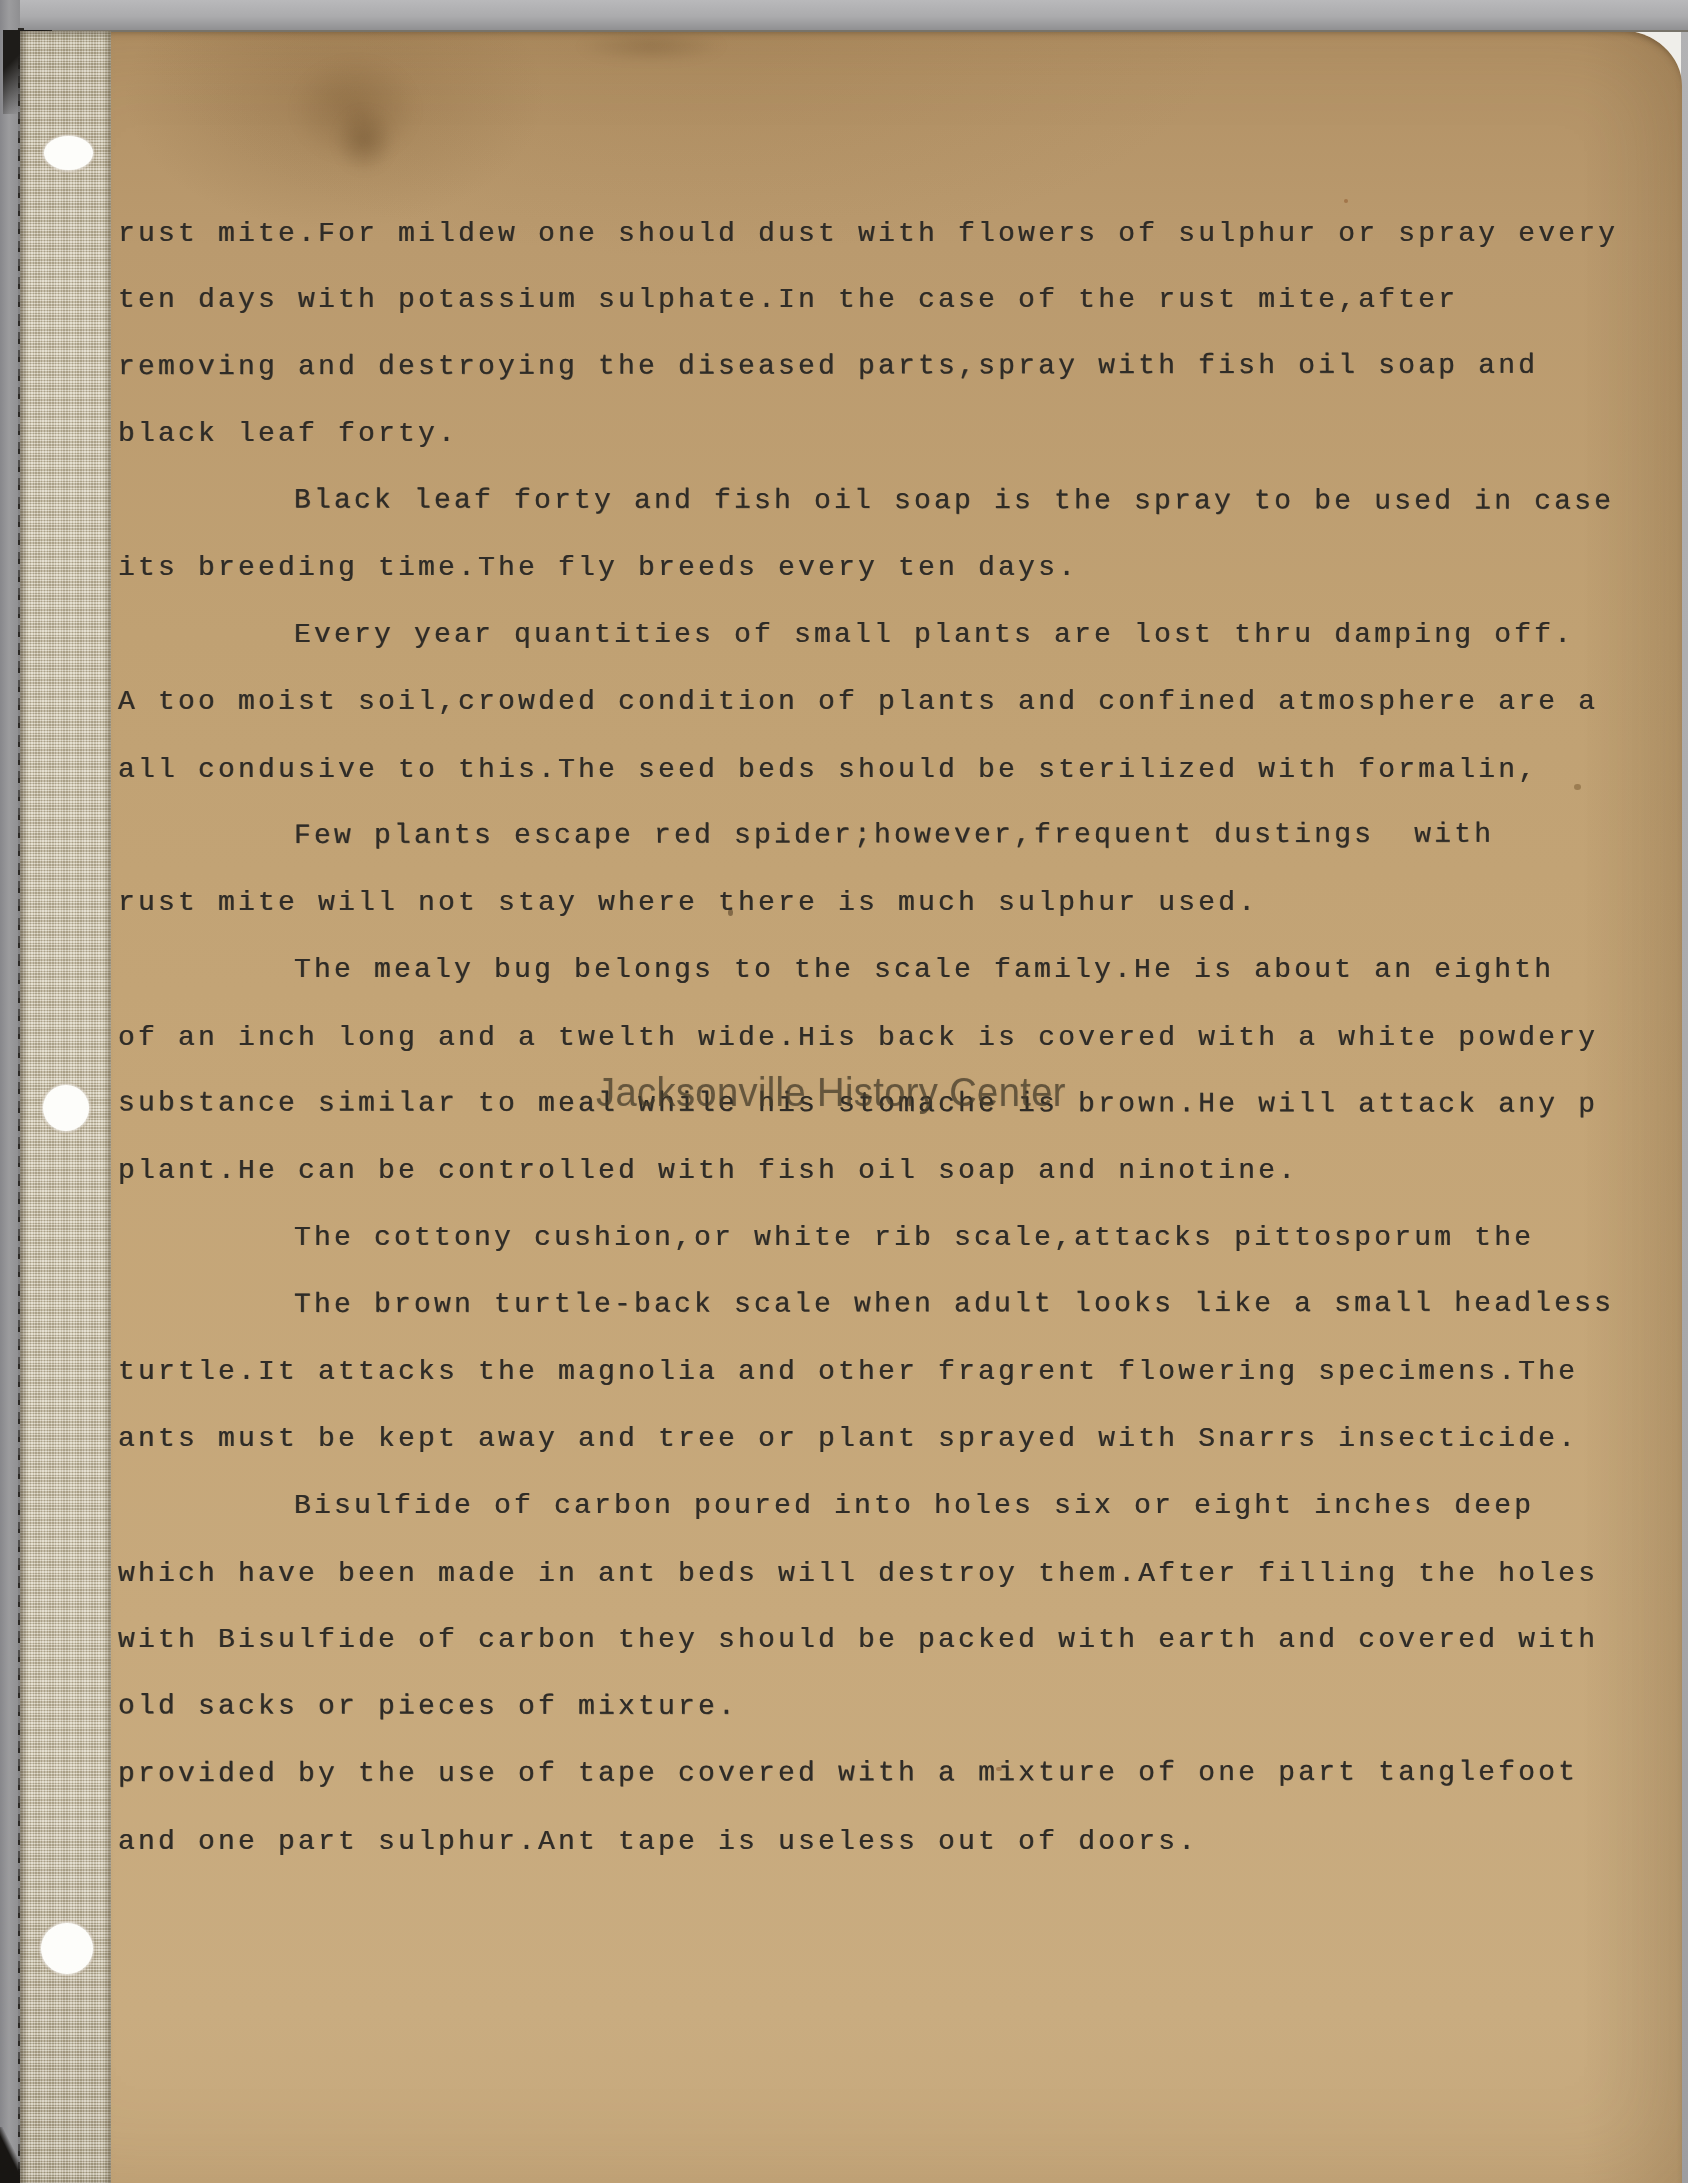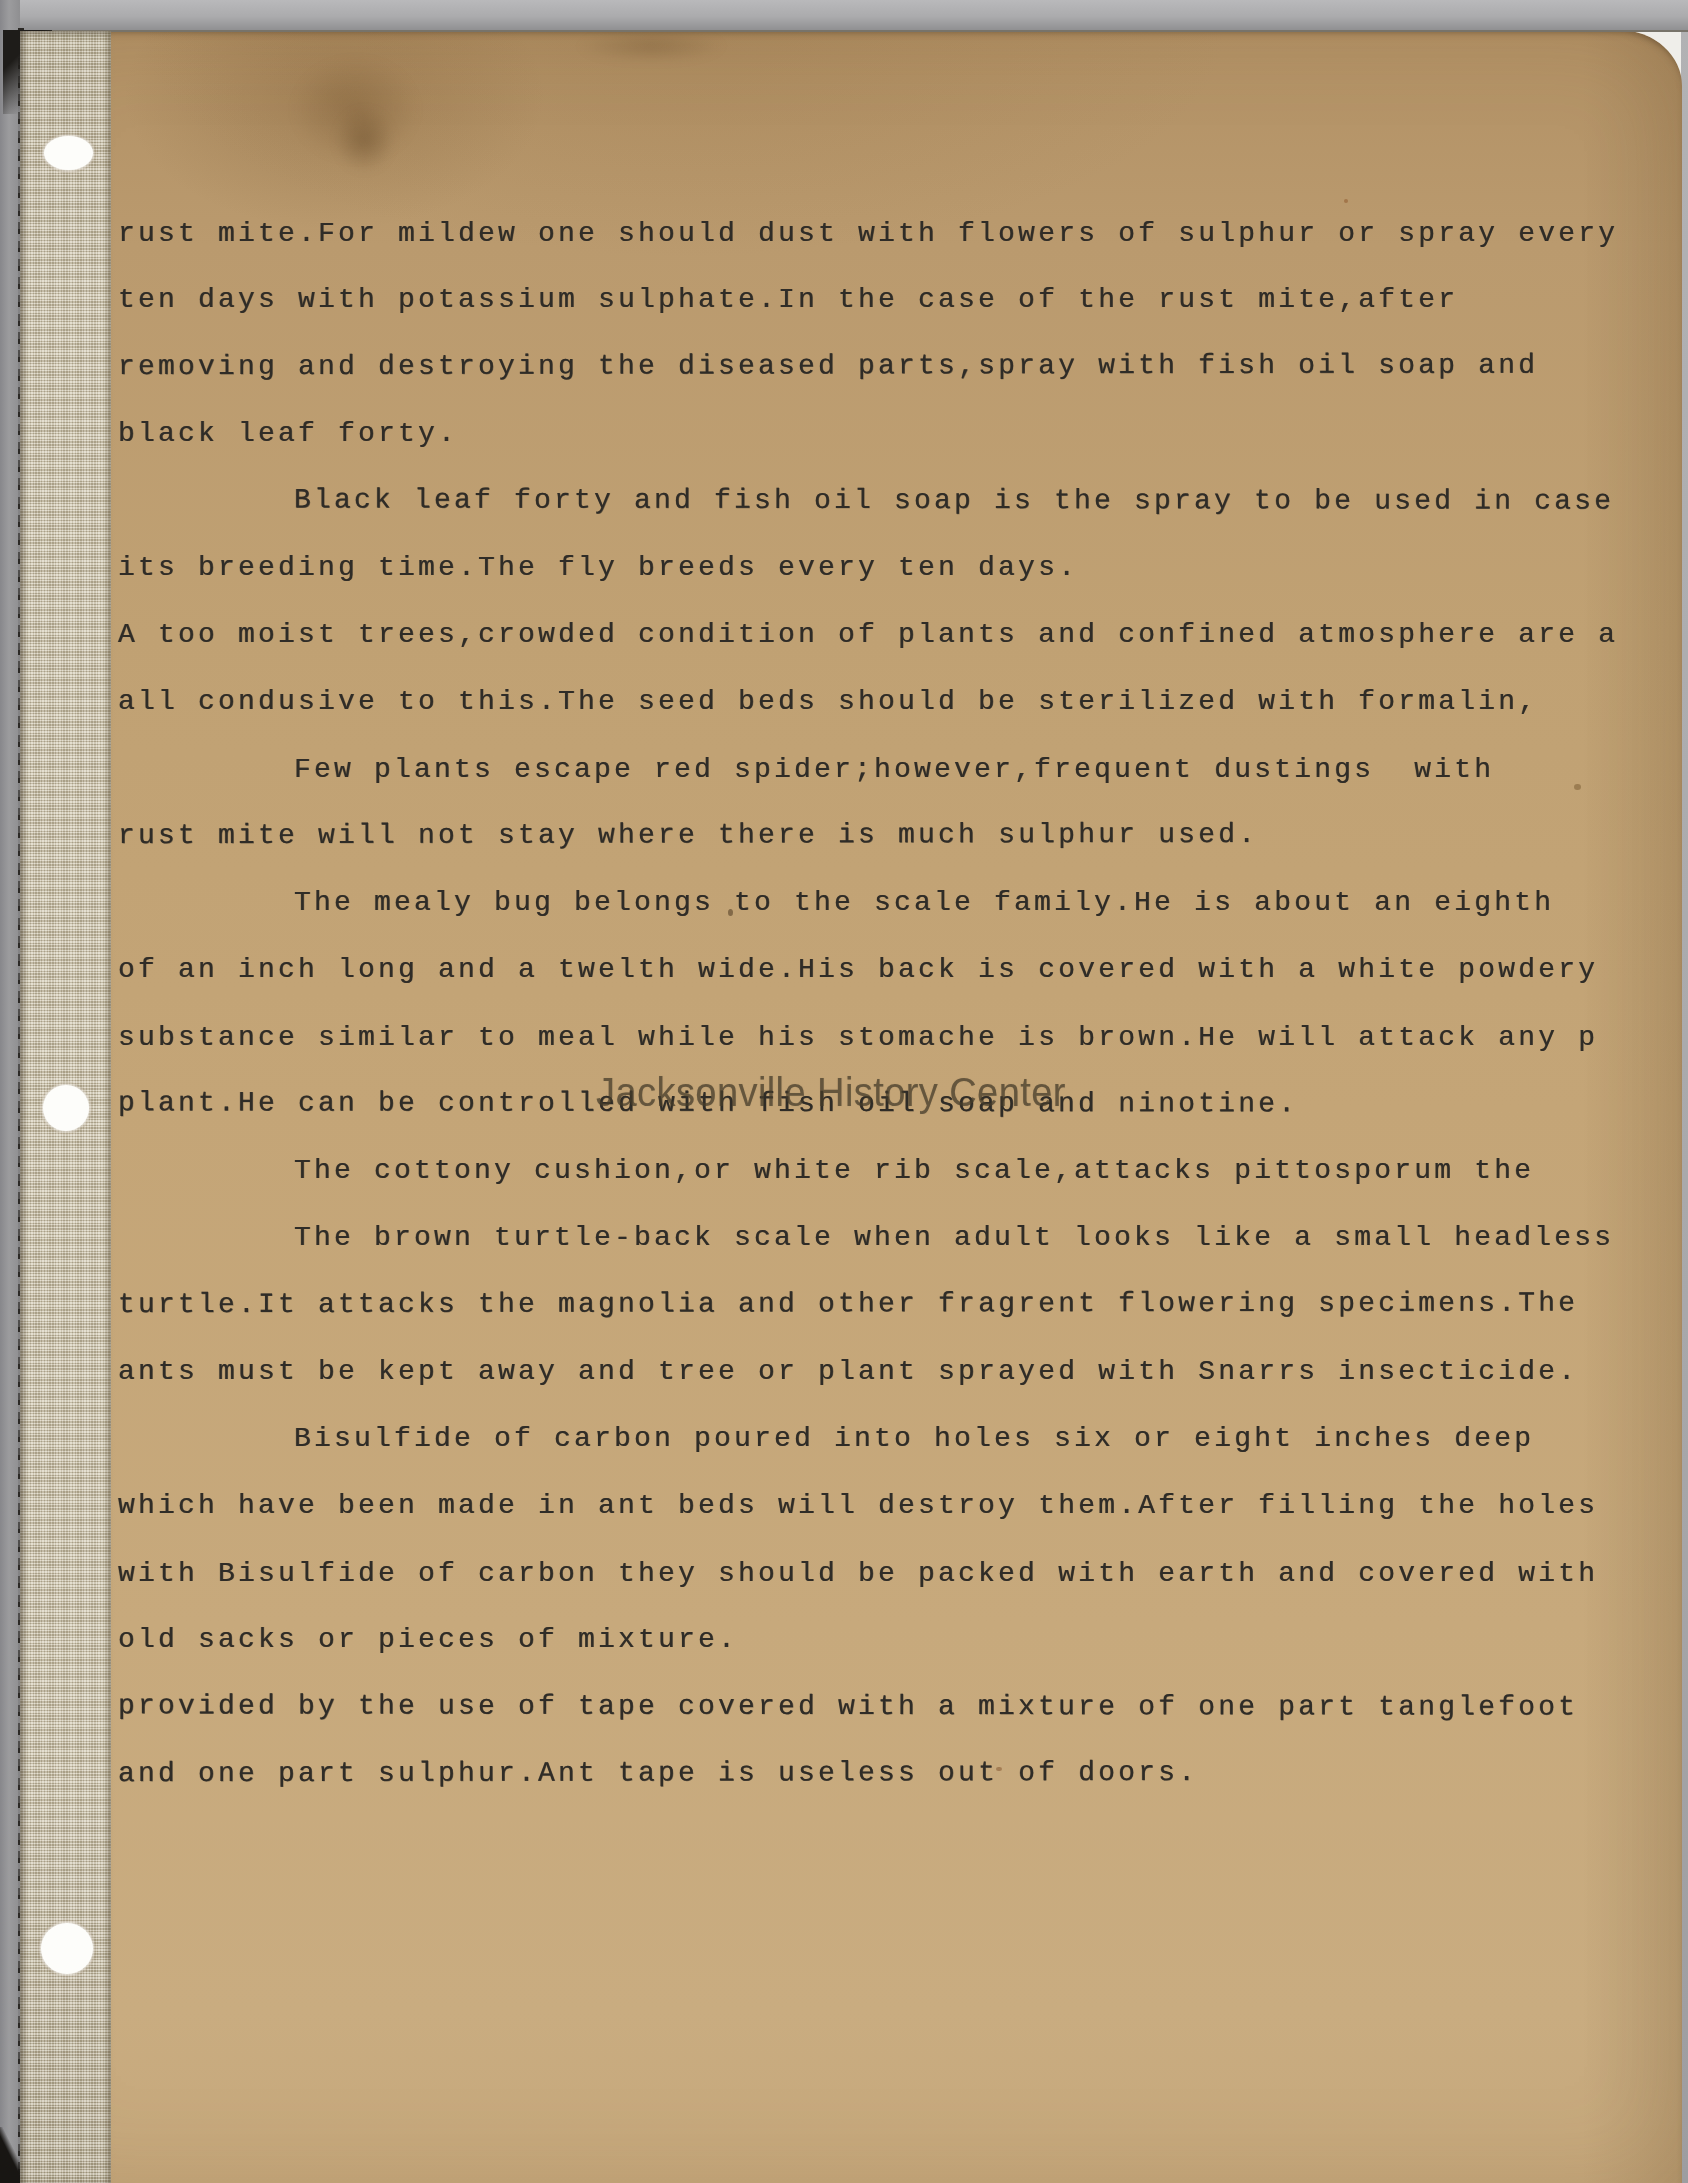--- a/index.html
+++ b/index.html
@@ -129,21 +129,22 @@
     <div class="speck p4"></div>
   </div>
 
   <div class="text-block">
     <div class="line">rust mite.For mildew one should dust with flowers of sulphur or spray every</div>
     <div class="line">ten days with potassium sulphate.In the case of the rust mite,after</div>
     <div class="line">removing and destroying the diseased parts,spray with fish oil soap and</div>
     <div class="line">black leaf forty.</div>
     <div class="line indent">Black leaf forty and fish oil soap is the spray to be used in case</div>
     <div class="line">its breeding time.The fly breeds every ten days.</div>
-    <div class="line">A too moist trees,crowded condition of plants and confined atmosphere are a</div>
+    <div class="line indent">Every year quantities of small plants are lost thru damping off.</div>
+    <div class="line">A too moist soil,crowded condition of plants and confined atmosphere are a</div>
     <div class="line">all condusive to this.The seed beds should be sterilized with formalin,</div>
     <div class="line indent">Few plants escape red spider;however,frequent dustings  with</div>
     <div class="line">rust mite will not stay where there is much sulphur used.</div>
     <div class="line indent">The mealy bug belongs to the scale family.He is about an eighth</div>
     <div class="line">of an inch long and a twelth wide.His back is covered with a white powdery</div>
     <div class="line">substance similar to meal while his stomache is brown.He will attack any p</div>
     <div class="line">plant.He can be controlled with fish oil soap and ninotine.</div>
     <div class="line indent">The cottony cushion,or white rib scale,attacks pittosporum the</div>
     <div class="line indent">The brown turtle-back scale when adult looks like a small headless</div>
     <div class="line">turtle.It attacks the magnolia and other fragrent flowering specimens.The</div>

